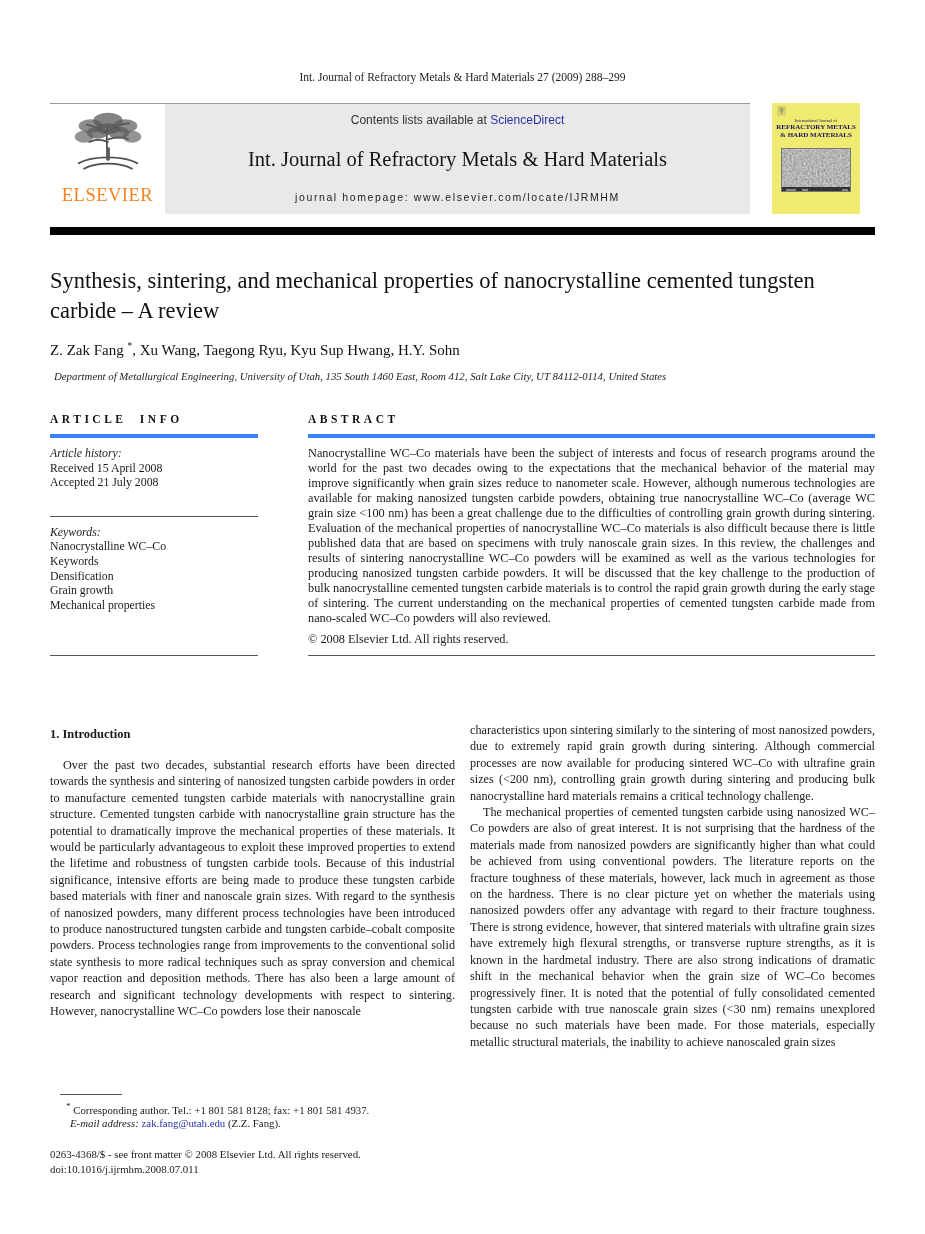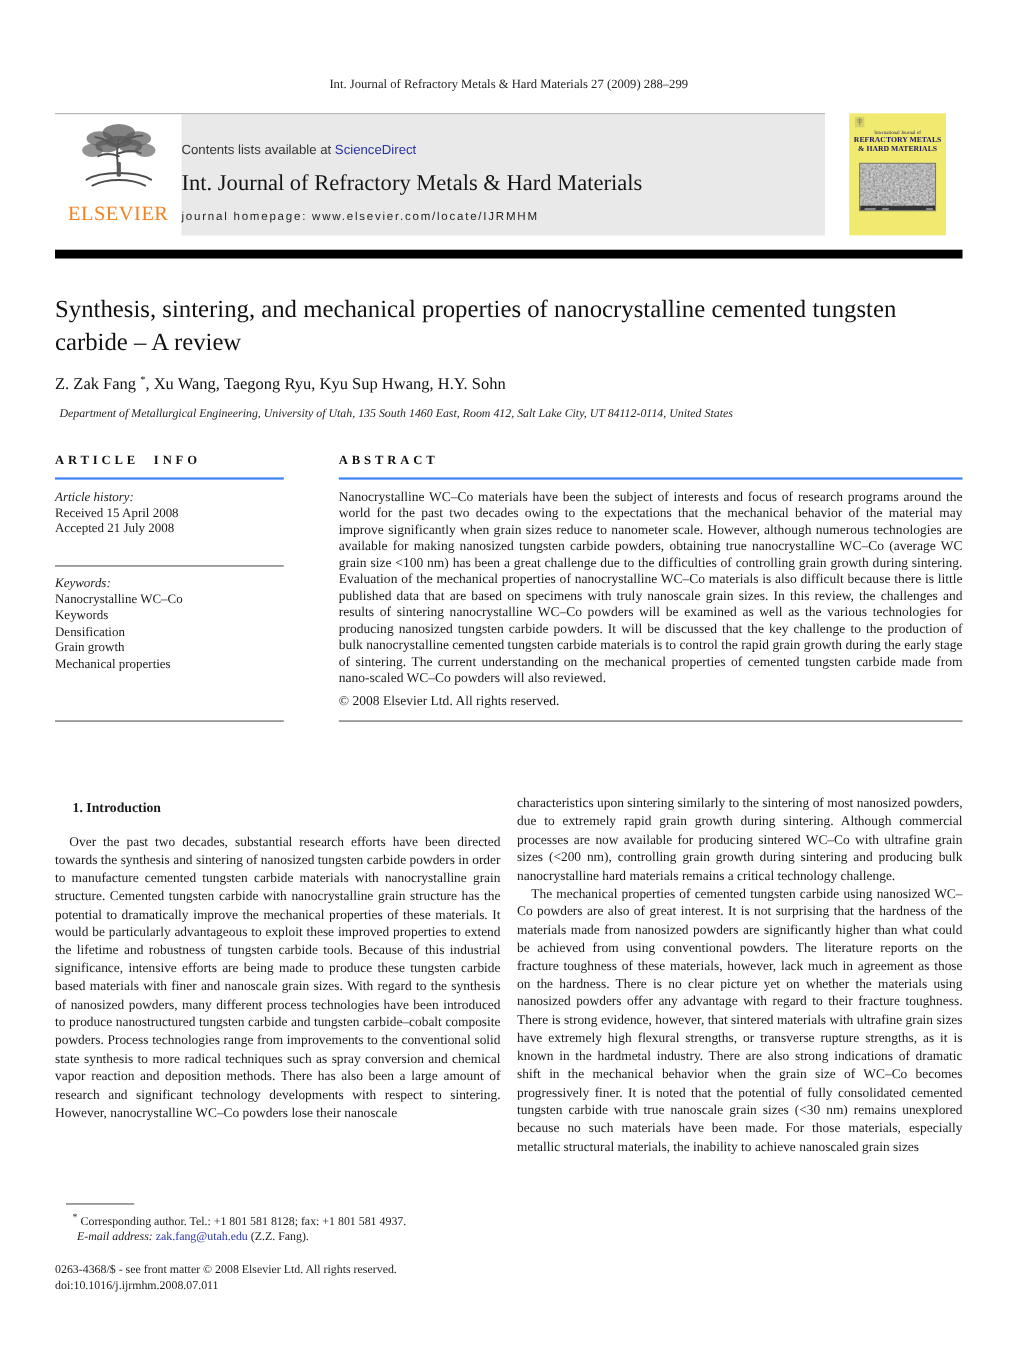--- a/index.html
+++ b/index.html
@@ -24,21 +24,21 @@
   .logo-box {
     width:115px; background:#fff; display:flex; flex-direction:column;
     align-items:center; padding-top:3px;
   }
   .logo-word {
     color:#f58220; font-size:18.5px; letter-spacing:.5px; line-height:20px;
     font-family:"Liberation Serif", serif;
   }
   .banner {
     flex:1; background:#e9e9e9; display:flex; flex-direction:column;
-    justify-content:space-between; padding:25px 0 11px;
+    align-items:center; justify-content:space-between; padding:9px 0 11px;
   }
   .contents-line { font-family:"Liberation Sans", sans-serif; font-size:12px; color:#333; }
   .sd-link { color:#2733a6; cursor:pointer; }
   .journal-title { font-size:20.5px; color:#151515; }
   .homepage-line {
     font-family:"Liberation Sans", sans-serif; font-size:10.5px;
     letter-spacing:1.6px; color:#222;
   }
   .homepage-url { color:#222; }
 
@@ -66,34 +66,34 @@
 
   
   .meta { position:absolute; top:413px; left:50px; width:825px; display:flex;font-family:Liberation Serif, serif; }
   .meta-left { width:208px; margin-right:50px; flex:none; }
   .meta-right { flex:1; }
   .meta-heading {
     font-size:11.5px; font-weight:bold; letter-spacing:3.5px; word-spacing:7px;
     margin-bottom:9px; color:#111;
   }
   .meta-box {
-    border-top:2px solid #3b82f6; border-bottom:1px solid #555;
+    border-top:4px solid #3b82f6; border-bottom:1px solid #555;
     height:222px; padding-top:8px; font-size:11.8px; line-height:14.6px;
   }
   .ital { font-style:italic; }
   .kw-rule { border-top:1px solid #555; margin:26px 0 8px; }
   .abstract-box { font-size:12.3px; line-height:15px; }
   .abstract-text { text-align:justify; }
   .abstract-copyright { text-align:left; margin-top:6px; }
 
   
   .body-cols { position:absolute; top:722px; left:50px; width:825px; display:flex; }
   .col-l { width:405px; margin-right:15px; flex:none; }
   .col-r { flex:1; }
-  .sec-heading { font-size:12.5px; font-weight:bold; line-height:16px; margin:4px 16px 15px; }
+  .sec-heading { font-size:12.5px; font-weight:bold; line-height:16px; margin:4px 0 15px; }
   .para { font-size:12.2px; line-height:16.4px; text-align:justify; color:#1a1a1a; }
   .indent { text-indent:13px; }
 
   
   .footnote { position:absolute; top:1094px; left:60px; width:400px; font-size:10.8px; line-height:13.8px; }
   .footnote-rule { width:62px; border-top:1px solid #555; margin-bottom:5px; }
   .footnote p { padding-left:10px; }
   .footnote .fn-first { text-indent:-4px; }
   .email-link { color:#2733a6; cursor:pointer; }
   .imprint { position:absolute; top:1147px; left:50px; font-size:10.8px; line-height:14.5px; }

